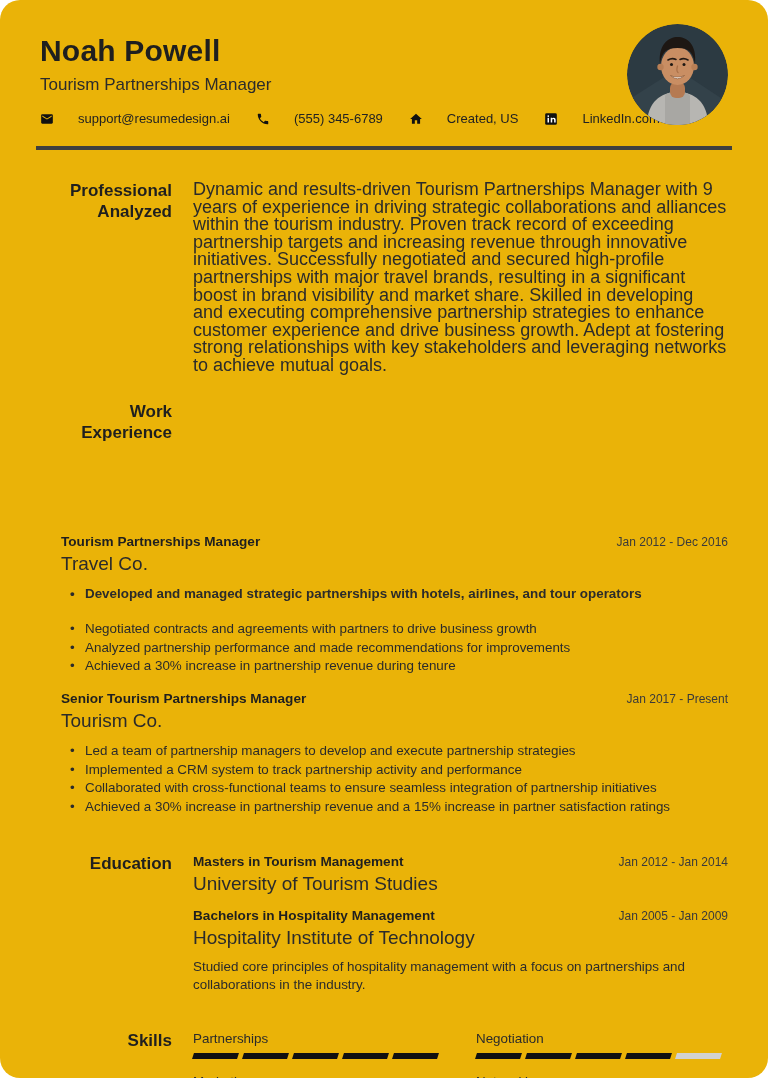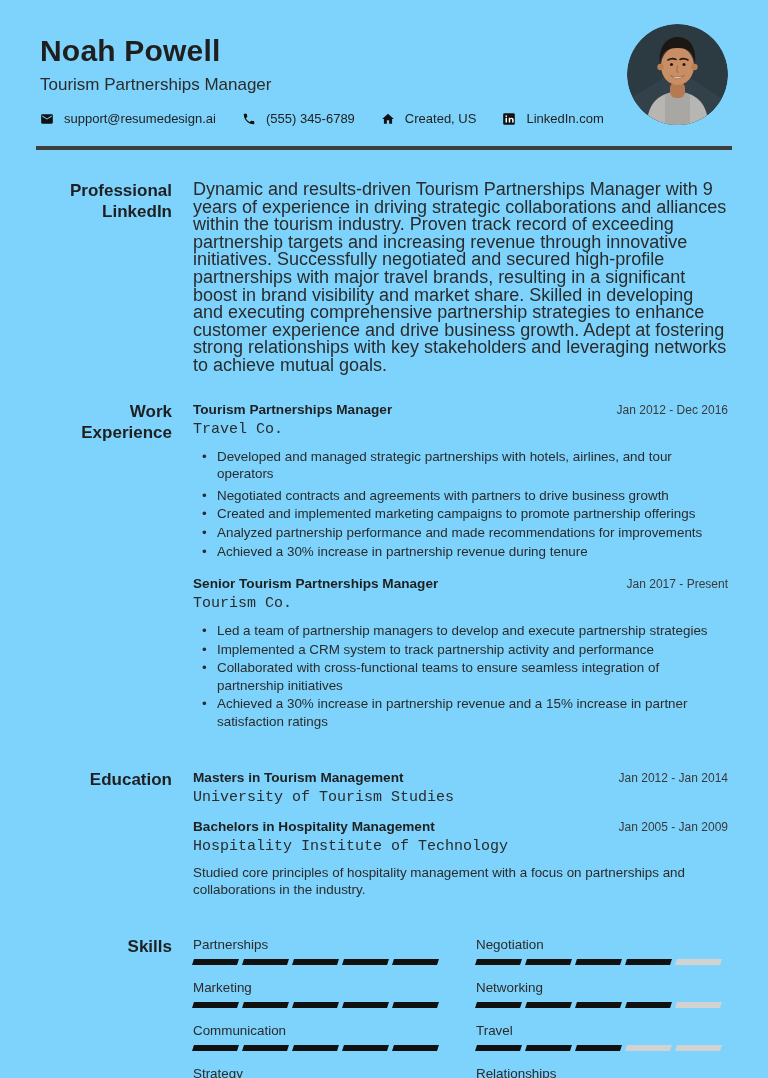--- a/index.html
+++ b/index.html
@@ -5,23 +5,24 @@
   * { margin: 0; padding: 0; box-sizing: border-box; }
   html, body { background: #ffffff; }
   body {
     font-family: "Liberation Sans", "DejaVu Sans", sans-serif;
     color: #2b2b2b;
   }
   .page {
     position: relative;
     width: 768px;
     height: 1078px;
-    background: #7dd3fc;
+    background: #eab308;
     overflow: hidden;
     padding: 34px 40px 0 40px;
+    border-radius: 20px;
   }
   
   .header { position: relative; }
   .name {
     font-size: 30px;
     font-weight: 700;
     color: #1f1f1f;
     letter-spacing: 0.2px;
   }
   .job-title {
@@ -32,21 +33,21 @@
   }
   .contact-row {
     display: flex;
     align-items: center;
     gap: 26px;
     margin-top: 16px;
   }
   .contact-item {
     display: flex;
     align-items: center;
-    gap: 10px;
+    gap: 24px;
     font-size: 13px;
     color: #222222;
     text-decoration: none;
     cursor: pointer;
   }
   .contact-item svg { display: block; }
   .avatar-wrap {
     position: absolute;
     top: -10px;
     right: 0px;
@@ -84,38 +85,38 @@
   
   .entry { margin-bottom: 16px; }
   .entry:last-child { margin-bottom: 0; }
   .entry-head {
     display: flex;
     justify-content: space-between;
     align-items: baseline;
   }
   .entry-title { font-size: 13.6px; font-weight: 700; color: #1f1f1f; }
   .entry-dates { font-size: 12px; color: #3a3a3a; white-space: nowrap; margin-left: 23px; }
-  .entry-sub { font-size: 15px; color: #2b2b2b; margin-top: 4px; font-family: Liberation Mono, monospace; }
+  .entry-sub { font-size: 19px; color: #2b2b2b; margin-top: 4px; }
   ul.bullets { list-style: none; margin-top: 10px; }
   ul.bullets li {
     position: relative;
     padding-left: 24px;
     font-size: 13.4px;
     line-height: 17.6px;
     color: #2b2b2b;
     margin-bottom: 1px;
   }
   ul.bullets li::before {
     content: "\2022";
     position: absolute;
     left: 9px;
     top: 0;
     color: #2b2b2b;
   }
-  ul.bullets li.li-gap { margin-bottom: 4px; }
+  ul.bullets li.li-gap { margin-bottom: 18px; font-weight: bold; }
   .entry-desc { font-size: 13.4px; line-height: 17.6px; color: #2b2b2b; margin-top: 9px; }
   
   .skills-grid { display: flex; gap: 33px; }
   .skills-col { width: 250px; flex: 0 0 250px; }
   .skill { margin-bottom: 15px; }
   .skill-name { font-size: 13.4px; color: #2b2b2b; margin-bottom: 7px; }
   .skill-bar { display: flex; gap: 5px; }
   .seg {
     display: inline-block;
     width: 45px;
@@ -205,40 +206,39 @@
 
           <path d="M43.5 51.5 q7 6.5 14 0 q-7 3.2 -14 0 z" fill="#ffffff" stroke="#8c5a38" stroke-width="0.7"></path>
         </g>
       </svg>
     </div>
   </div>
 
   <div class="divider"></div>
 
   <div class="section">
-    <div class="section-label">Professional LinkedIn</div>
+    <div class="section-label">Professional Analyzed</div>
     <div class="section-content">
       <p class="body-text">Dynamic and results-driven Tourism Partnerships Manager with 9 years of experience in driving strategic collaborations and alliances within the tourism industry. Proven track record of exceeding partnership targets and increasing revenue through innovative initiatives. Successfully negotiated and secured high-profile partnerships with major travel brands, resulting in a significant boost in brand visibility and market share. Skilled in developing and executing comprehensive partnership strategies to enhance customer experience and drive business growth. Adept at fostering strong relationships with key stakeholders and leveraging networks to achieve mutual goals.</p>
     </div>
   </div>
 
-  <div class="section" style="margin-top:26px;">
+  <div class="section" style="margin-top:26px;flex-direction:column;">
     <div class="section-label">Work Experience</div>
     <div class="section-content">
 
       <div class="entry">
         <div class="entry-head">
           <span class="entry-title">Tourism Partnerships Manager</span>
           <span class="entry-dates">Jan 2012 - Dec 2016</span>
         </div>
         <div class="entry-sub">Travel Co.</div>
         <ul class="bullets">
           <li class="li-gap">Developed and managed strategic partnerships with hotels, airlines, and tour operators</li>
           <li>Negotiated contracts and agreements with partners to drive business growth</li>
-          <li>Created and implemented marketing campaigns to promote partnership offerings</li>
           <li>Analyzed partnership performance and made recommendations for improvements</li>
           <li>Achieved a 30% increase in partnership revenue during tenure</li>
         </ul>
       </div>
 
       <div class="entry">
         <div class="entry-head">
           <span class="entry-title">Senior Tourism Partnerships Manager</span>
           <span class="entry-dates">Jan 2017 - Present</span>
         </div>

